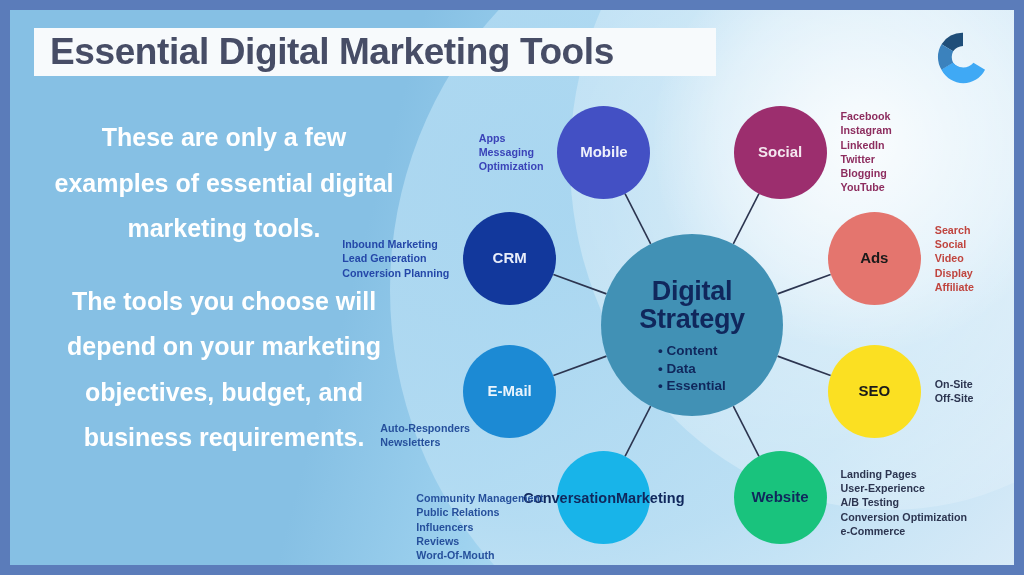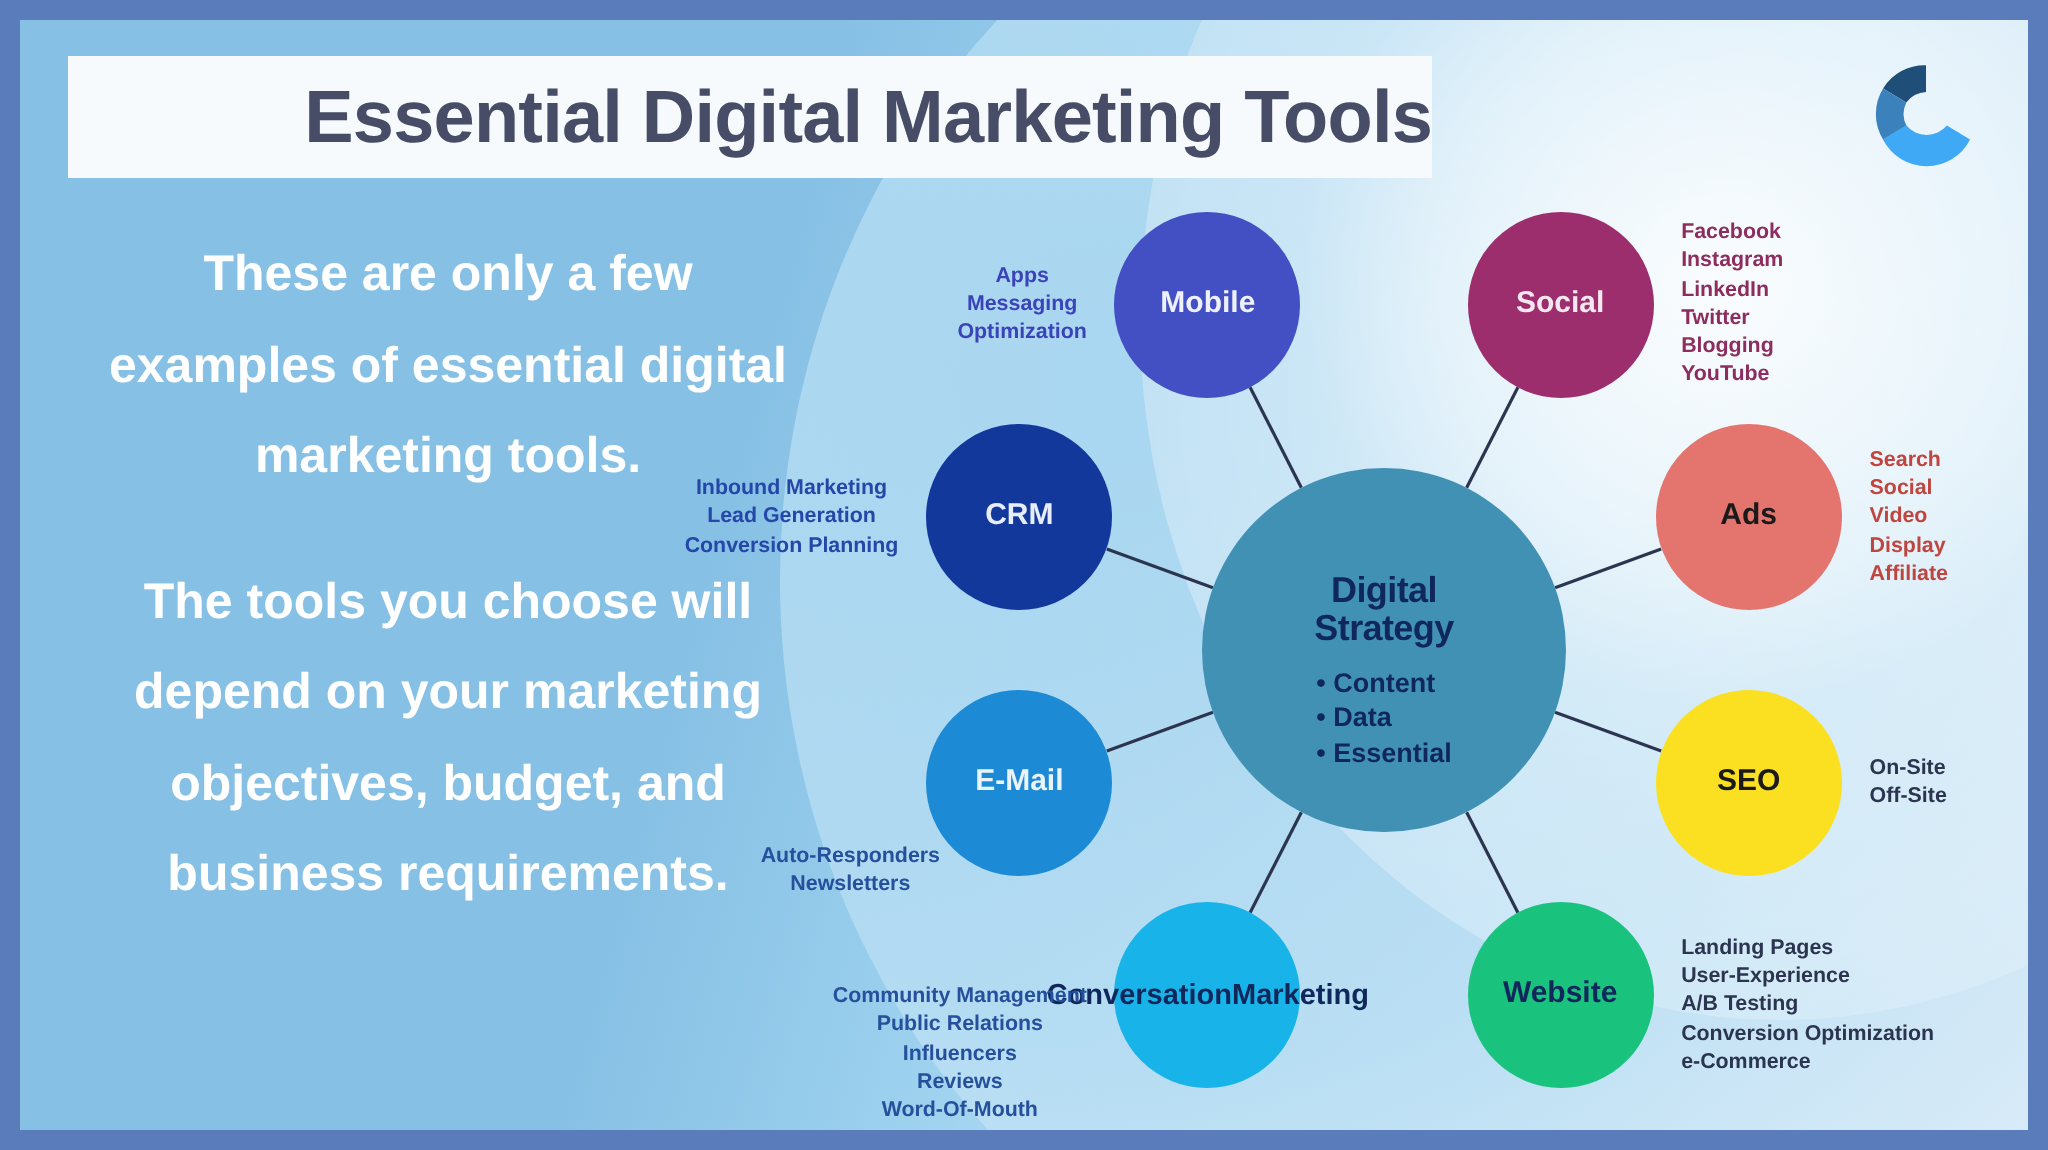--- a/index.html
+++ b/index.html
@@ -46,25 +46,24 @@
     width: 420px; height: 420px;
     border-radius: 50%;
     background: radial-gradient(circle, rgba(255,255,255,.85) 0%, rgba(255,255,255,.35) 50%, rgba(255,255,255,0) 72%);
     pointer-events: none;
   }
 
   
   #title-bar {
     position: absolute;
     left: 24px; top: 18px;
-    width: 682px; height: 61px;
+    width: 682px; height: 48px;
     background: #f7fafc;
     display: flex; align-items: center;
     padding-left: 16px;
-    justify-content: flex-end;
   }
   #title-text {
     font-size: 37px;
     font-weight: bold;
     color: #474d66;
     letter-spacing: -0.4px;
     white-space: nowrap;
   }
 
   
@@ -105,39 +104,39 @@
     font-weight: bold;
     line-height: 1.12;
   }
   #hub {
     width: 182px; height: 182px;
     left: 231px; top: 144px;
     background: #4191b5;
     flex-direction: column;
     color: #10275c;
   }
-  #hub-title { font-size: 18px; line-height: 1.04; letter-spacing: -0.3px; margin-top: 22px; }
+  #hub-title { font-size: 27px; line-height: 1.04; letter-spacing: -0.3px; margin-top: 22px; }
   #hub-list {
     margin-top: 9px;
     font-size: 13.5px;
     line-height: 1.32;
     text-align: left;
   }
   .spoke { width: 93px; height: 93px; font-size: 15px; }
   .spoke.two-line { font-size: 14.5px; }
 
   .callout {
     position: absolute;
     font-size: 10.7px;
     font-weight: bold;
     line-height: 1.33;
     white-space: nowrap;
   }
   .callout.right { text-align: left; }
-  .callout.left  { text-align: center; }
+  .callout.left  { text-align: left; }
 </style>
 </head>
 <body>
 
 <div id="stage">
   <div id="canvas">
 
     <div class="bg-ellipse" id="bg-ell-1"></div>
     <div class="bg-ellipse" id="bg-ell-2"></div>
     <div id="bg-sheen"></div>

